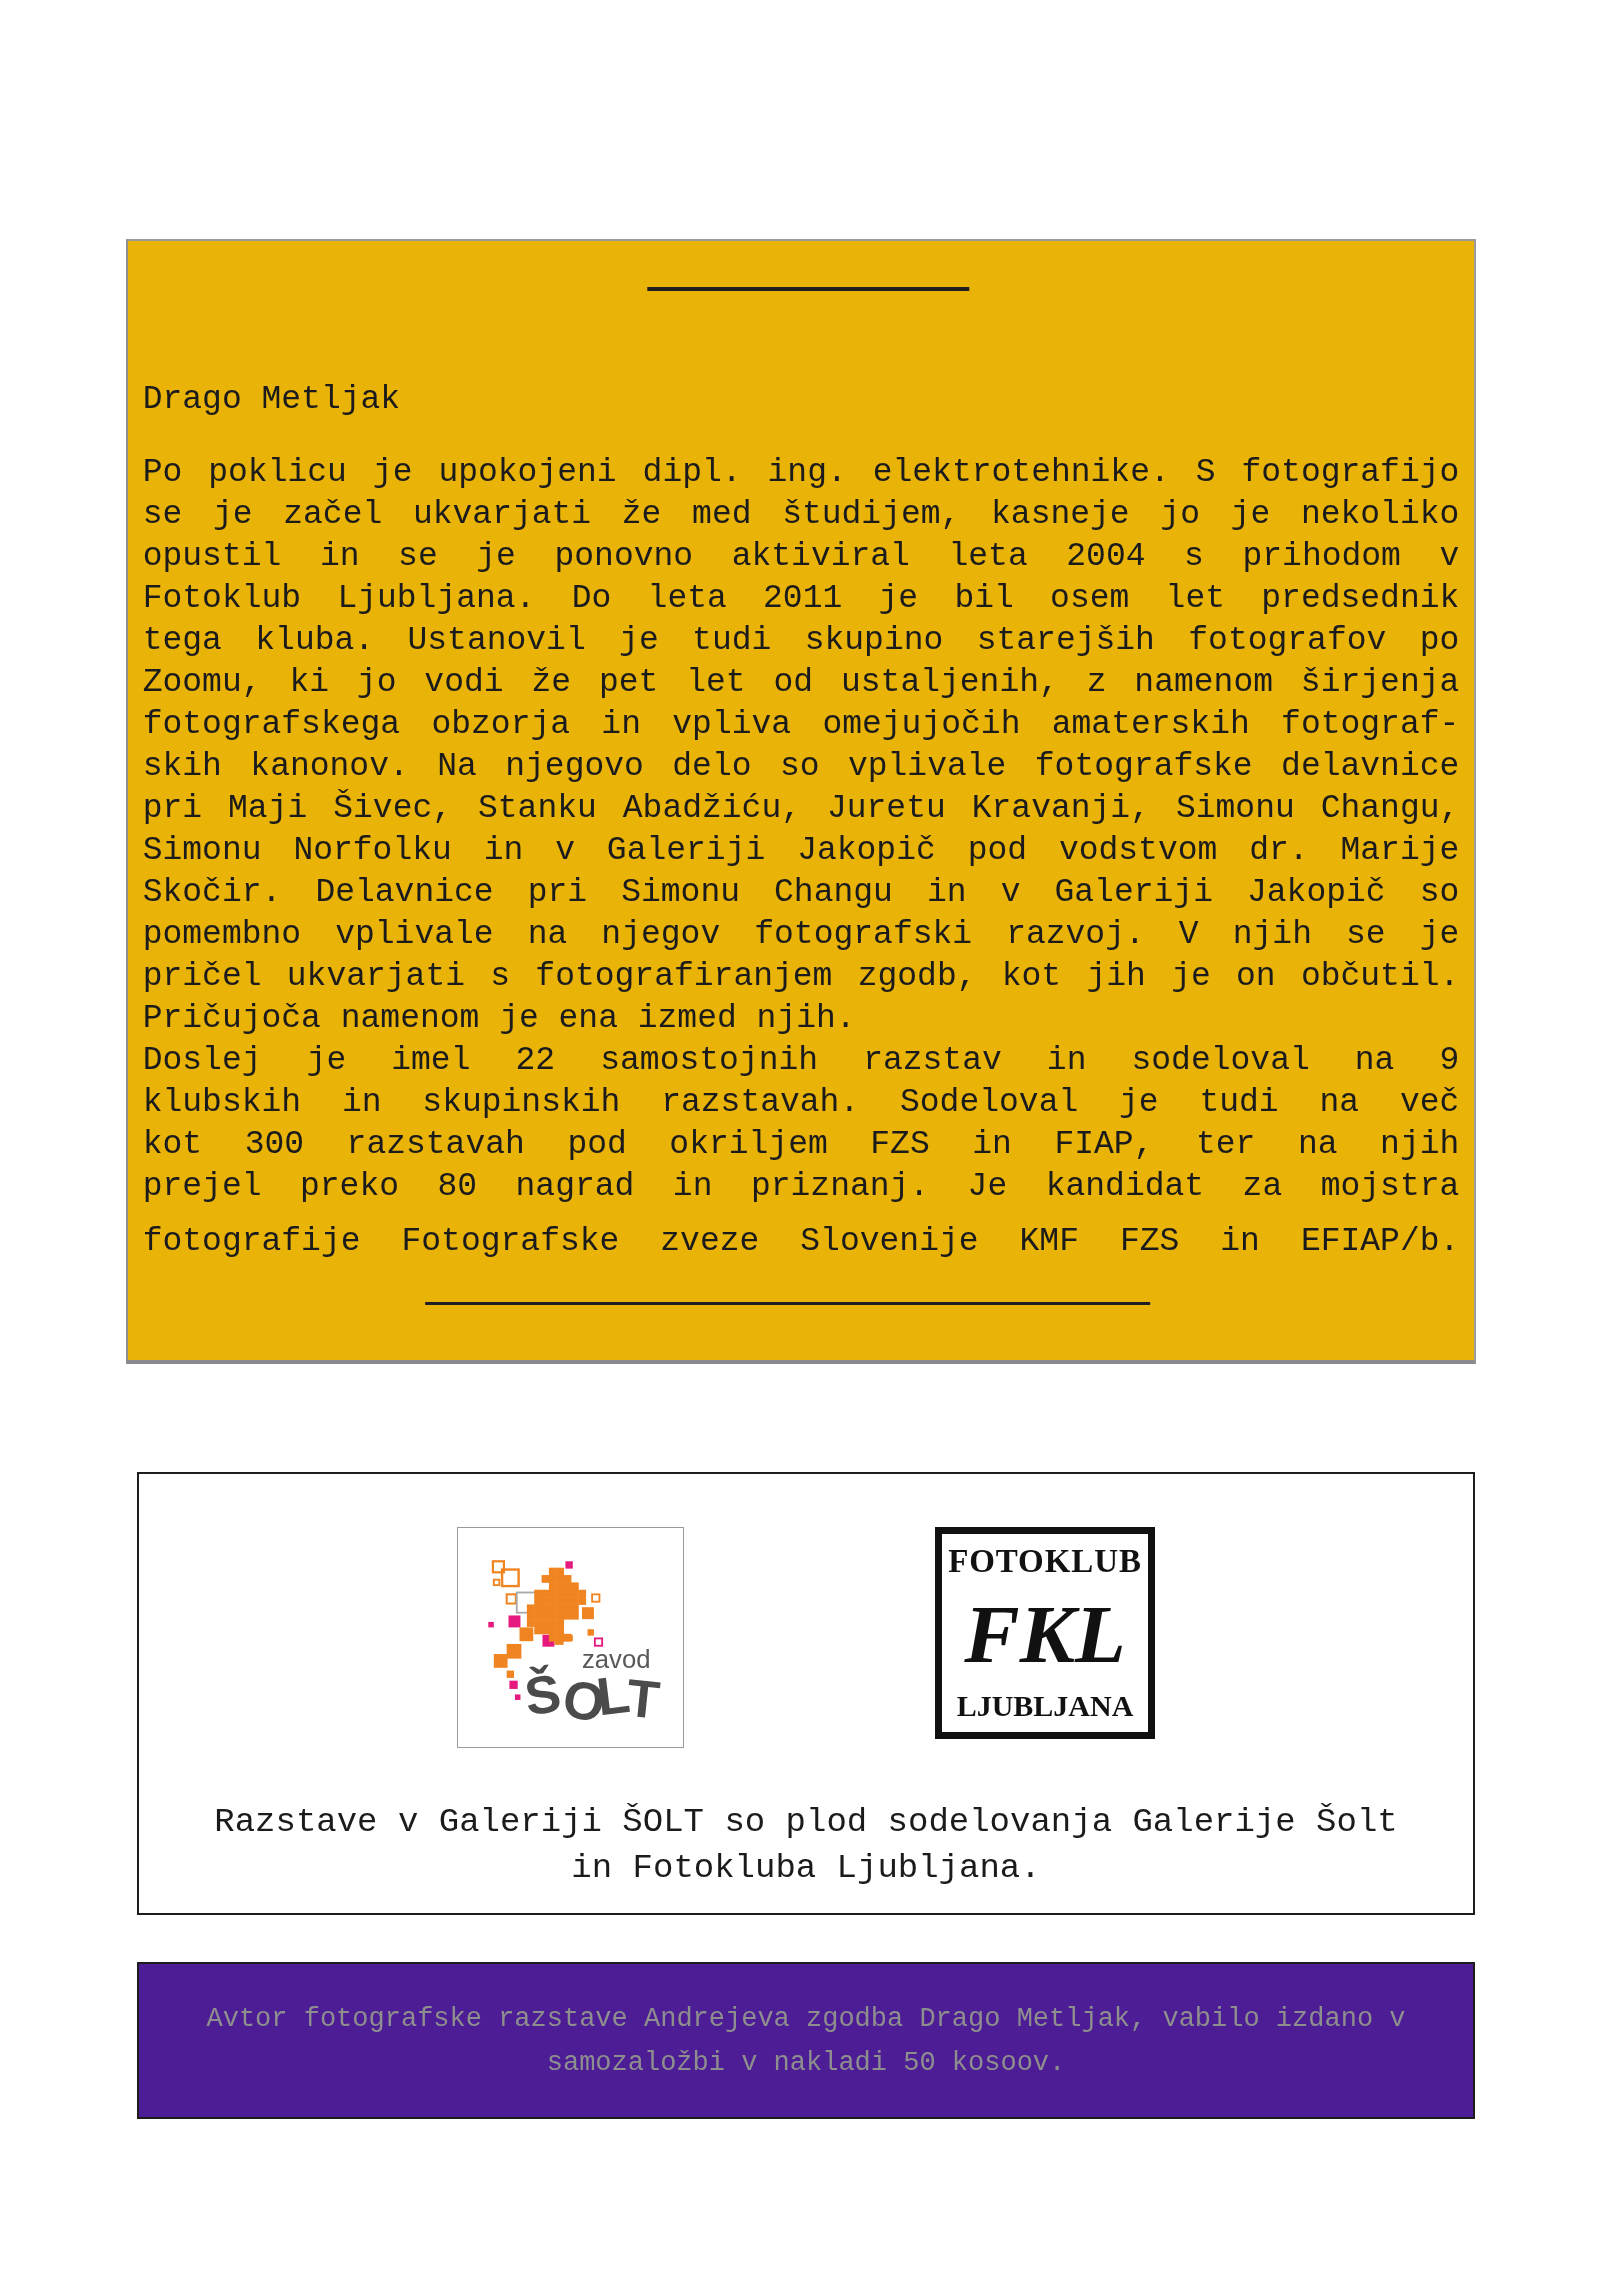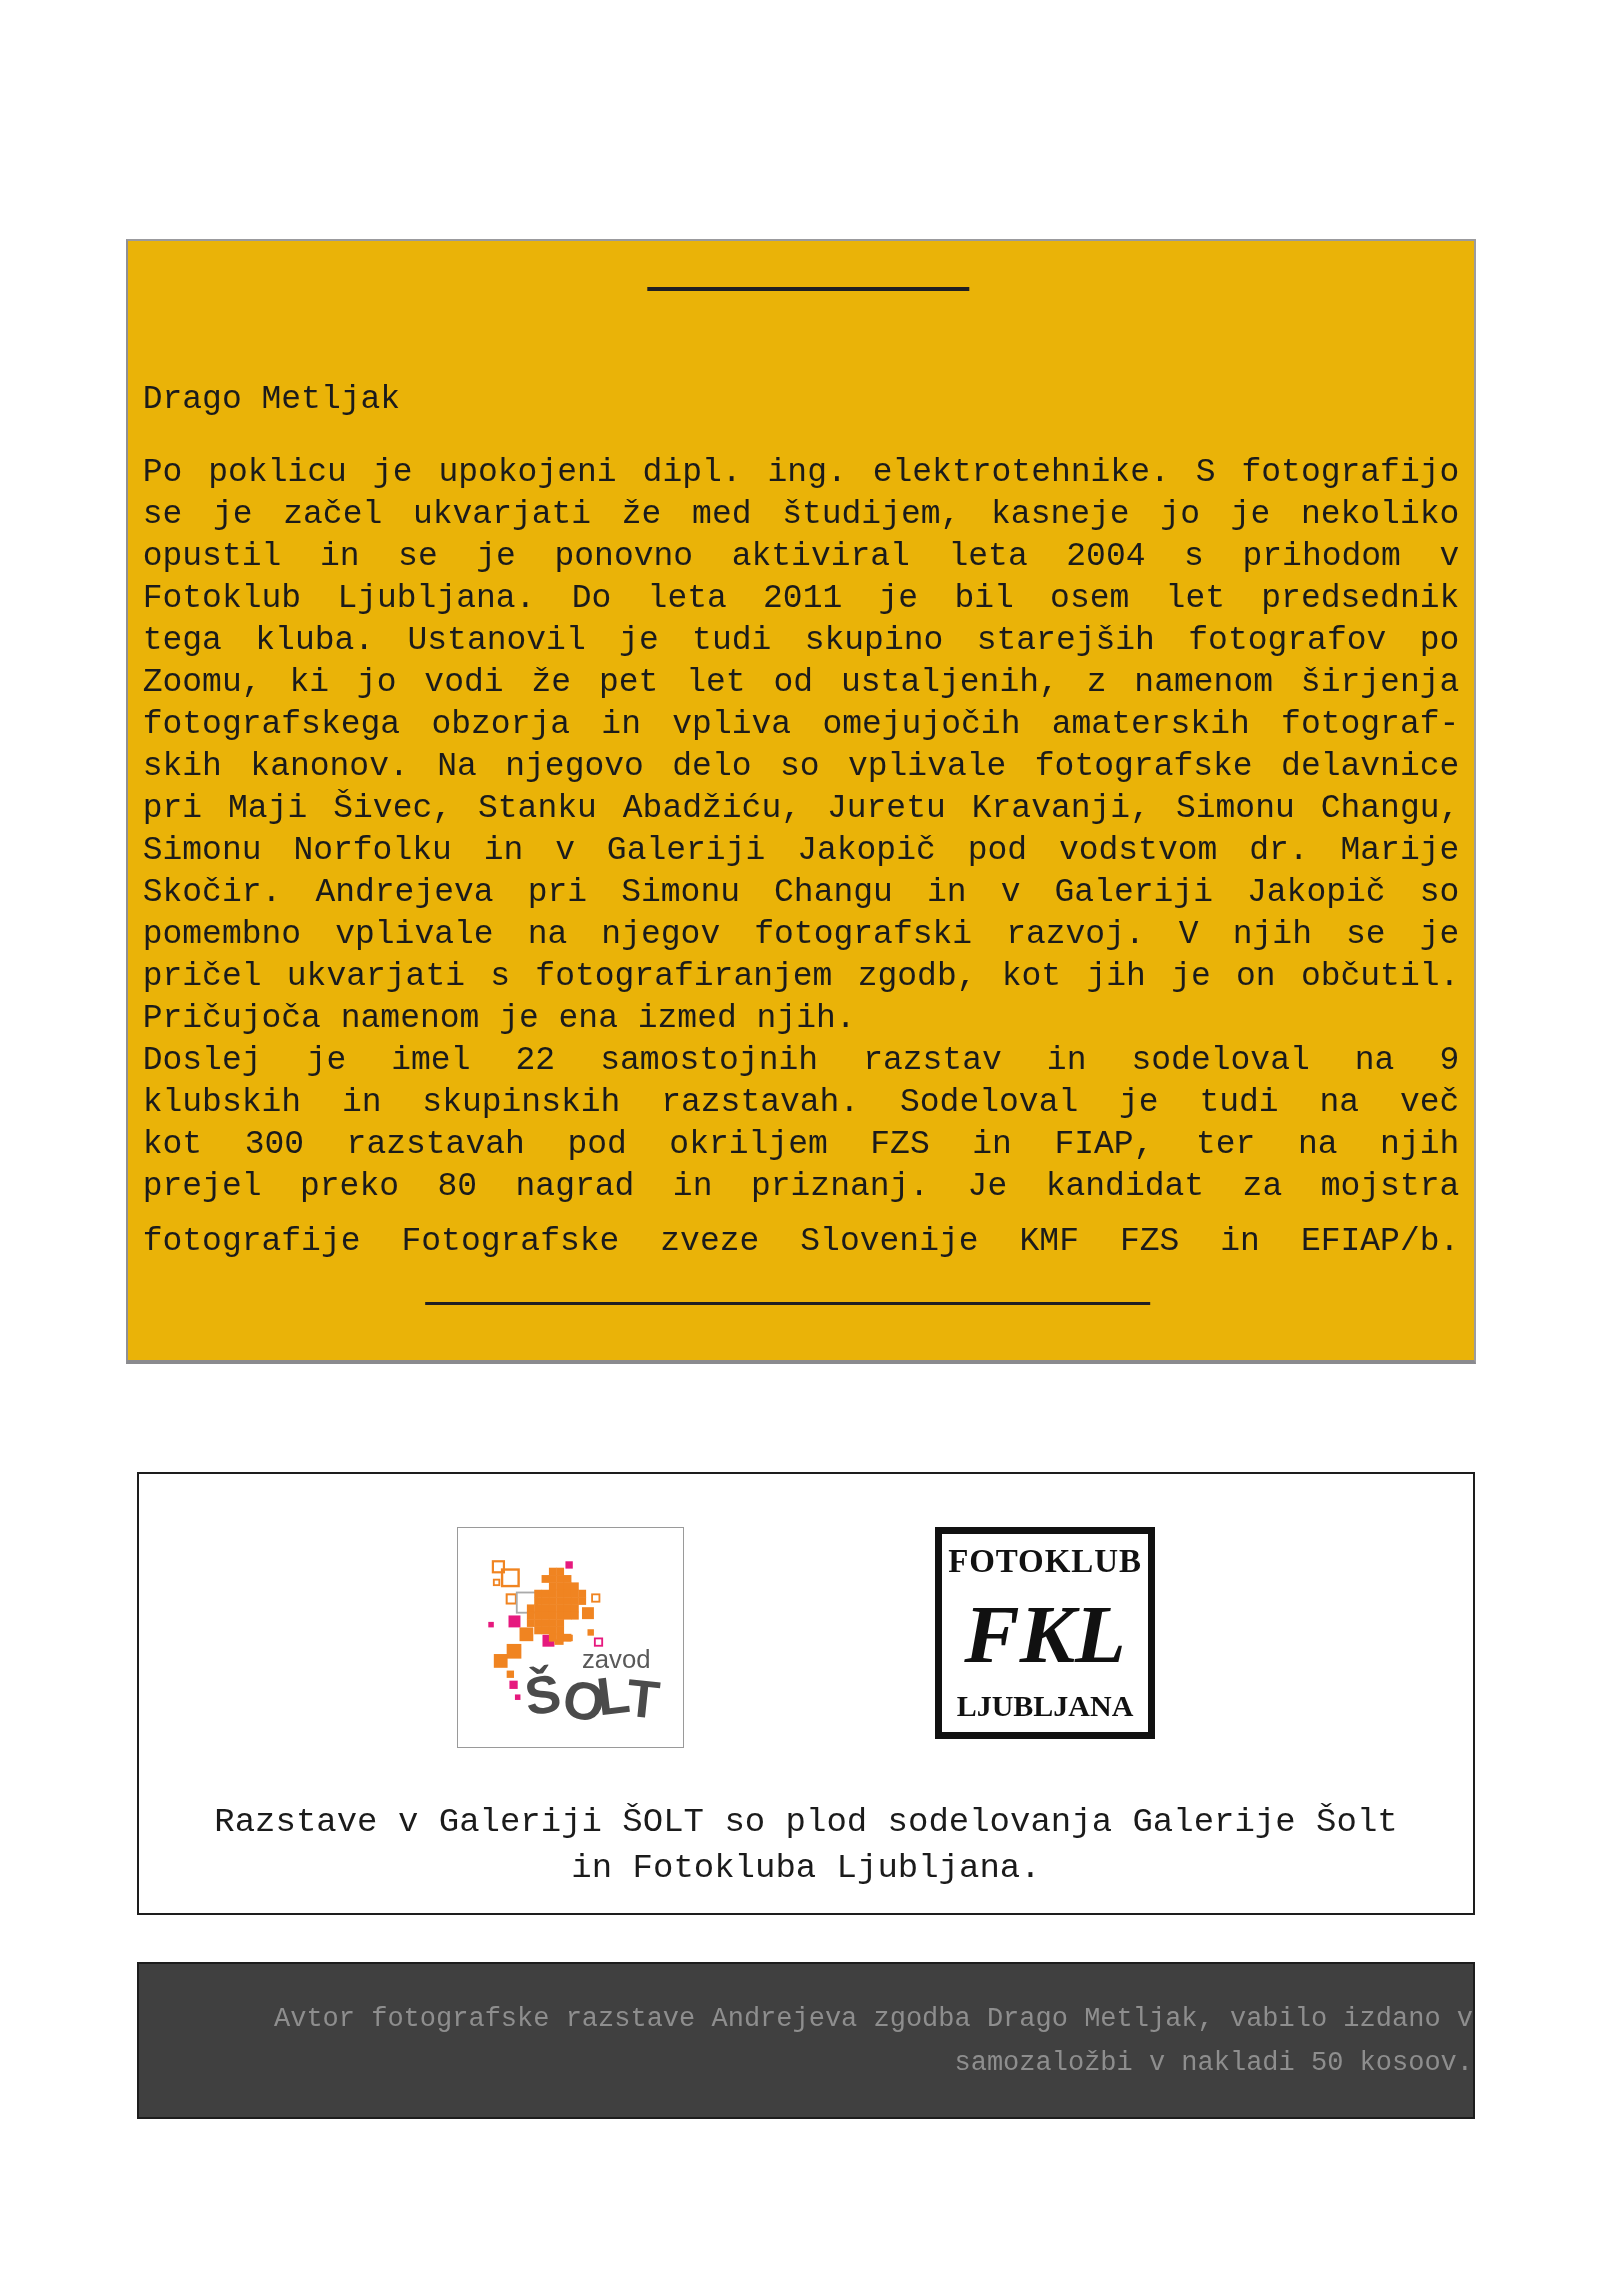--- a/index.html
+++ b/index.html
@@ -44,23 +44,23 @@
     padding:9.2px 0 9.2px; font-family:"Liberation Serif","DejaVu Serif",serif; color:#111111;
   }
   .fkl-top { font-size:33px; font-weight:700; letter-spacing:0.9px; }
   .fkl-mid { font-size:83px; font-weight:700; font-style:italic; line-height:1; }
   .fkl-bottom { font-size:30px; font-weight:700; }
   .partners-caption { text-align:center; font-size:34px; line-height:46px; margin-top:51px; color:#1b1b1b; }
 
   
   .colophon-card {
     position:absolute; left:137px; top:1962px; width:1338px; height:157px;
-    box-sizing:border-box; background:#404040; border:2.8px solid #1d1d1d;
+    box-sizing:border-box; background:#4c1d95; border:2.8px solid #1d1d1d;
     display:flex; flex-direction:column; justify-content:center; text-align:center;
-    font-size:27px; line-height:44px; color:#8e8e8e;align-items:flex-end;
+    font-size:27px; line-height:44px; color:#8e8e8e;
   }
 </style>
 </head>
 <body>
 
 <div class="page">
 
   <div class="bio-card">
     <div class="rule-top"></div>
     <div class="author-name">Drago Metljak</div>
@@ -68,21 +68,21 @@
       <div class="bio-line jl">Po poklicu je upokojeni dipl. ing. elektrotehnike. S fotografijo</div>
       <div class="bio-line jl">se je začel ukvarjati že med študijem, kasneje jo je nekoliko</div>
       <div class="bio-line jl">opustil in se je ponovno aktiviral leta 2004 s prihodom v</div>
       <div class="bio-line jl">Fotoklub Ljubljana. Do leta 2011 je bil osem let predsednik</div>
       <div class="bio-line jl">tega kluba. Ustanovil je tudi skupino starejših fotografov po</div>
       <div class="bio-line jl">Zoomu, ki jo vodi že pet let od ustaljenih, z namenom širjenja</div>
       <div class="bio-line jl">fotografskega obzorja in vpliva omejujočih amaterskih fotograf-</div>
       <div class="bio-line jl">skih kanonov. Na njegovo delo so vplivale fotografske delavnice</div>
       <div class="bio-line jl">pri Maji Šivec, Stanku Abadžiću, Juretu Kravanji, Simonu Changu,</div>
       <div class="bio-line jl">Simonu Norfolku in v Galeriji Jakopič pod vodstvom dr. Marije</div>
-      <div class="bio-line jl">Skočir. Andrejeva pri Simonu Changu in v Galeriji Jakopič so</div>
+      <div class="bio-line jl">Skočir. Delavnice pri Simonu Changu in v Galeriji Jakopič so</div>
       <div class="bio-line jl">pomembno vplivale na njegov fotografski razvoj. V njih se je</div>
       <div class="bio-line jl">pričel ukvarjati s fotografiranjem zgodb, kot jih je on občutil.</div>
       <div class="bio-line nl">Pričujoča namenom je ena izmed njih.</div>
       <div class="bio-line jl">Doslej je imel 22 samostojnih razstav in sodeloval na 9</div>
       <div class="bio-line jl">klubskih in skupinskih razstavah. Sodeloval je tudi na več</div>
       <div class="bio-line jl">kot 300 razstavah pod okriljem FZS in FIAP, ter na njih</div>
       <div class="bio-line jl">prejel preko 80 nagrad in priznanj. Je kandidat za mojstra</div>
       <div class="bio-line jl last-line">fotografije Fotografske zveze Slovenije KMF FZS in EFIAP/b.</div>
     </div>
     <div class="rule-bottom"></div>

